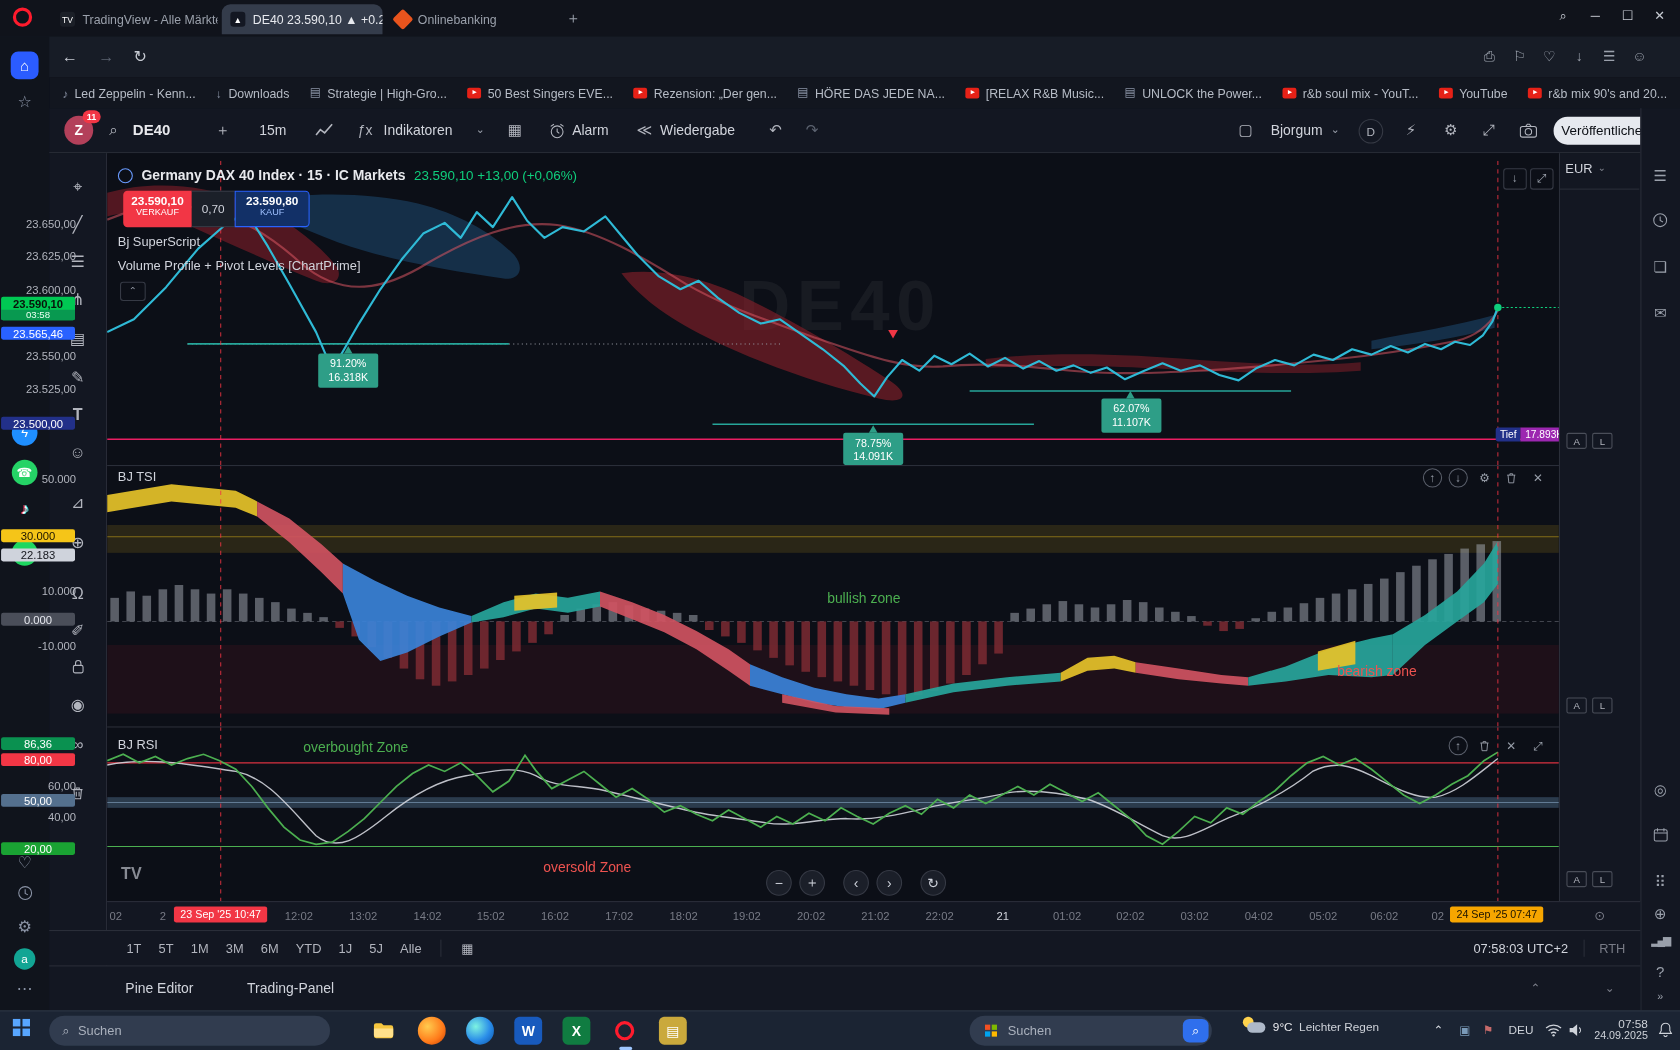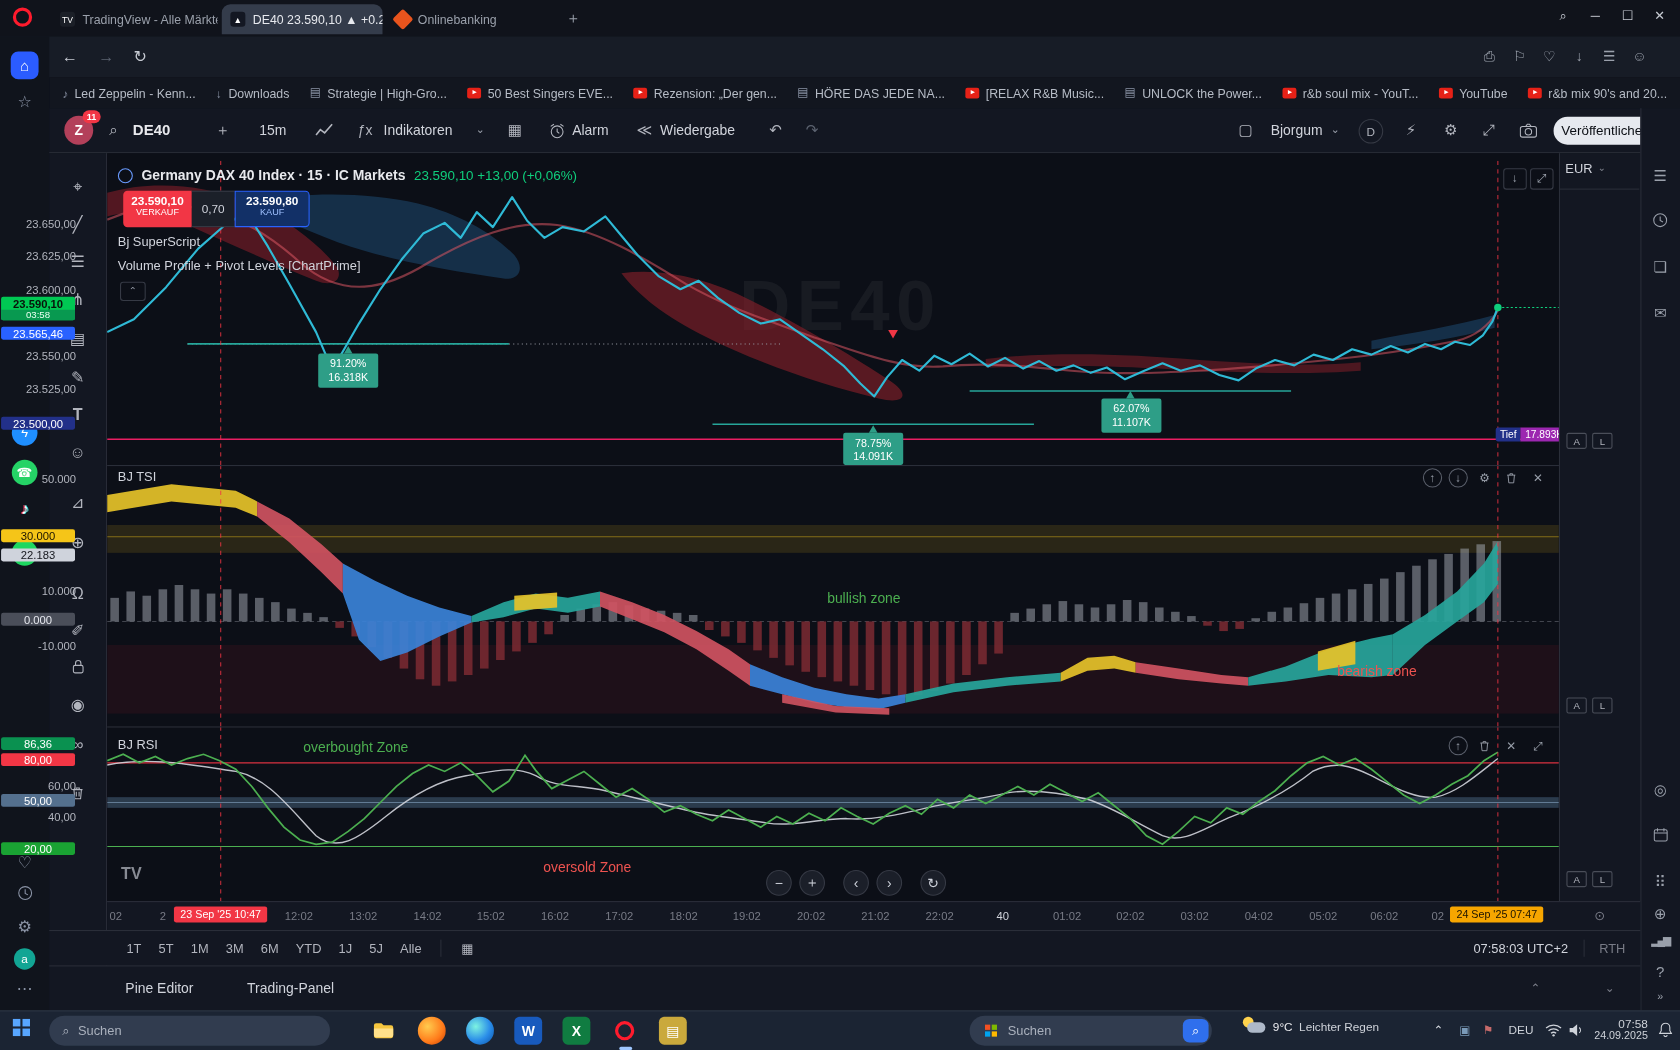--- a/index.html
+++ b/index.html
@@ -566,21 +566,21 @@
   <span class="tx" style="left:339px;">13:02</span>
   <span class="tx" style="left:399px;">14:02</span>
   <span class="tx" style="left:458px;">15:02</span>
   <span class="tx" style="left:518px;">16:02</span>
   <span class="tx" style="left:578px;">17:02</span>
   <span class="tx" style="left:638px;">18:02</span>
   <span class="tx" style="left:697px;">19:02</span>
   <span class="tx" style="left:757px;">20:02</span>
   <span class="tx" style="left:817px;">21:02</span>
   <span class="tx" style="left:877px;">22:02</span>
-  <span class="tx" style="left:936px;color:#d1d4dc;">40</span>
+  <span class="tx" style="left:936px;color:#d1d4dc;">21</span>
   <span class="tx" style="left:996px;">01:02</span>
   <span class="tx" style="left:1055px;">02:02</span>
   <span class="tx" style="left:1115px;">03:02</span>
   <span class="tx" style="left:1175px;">04:02</span>
   <span class="tx" style="left:1235px;">05:02</span>
   <span class="tx" style="left:1292px;">06:02</span>
   <span class="tx" style="left:1342px;">02</span>
   <span class="txbox" style="left:1397px;background:#f7a600;color:#1a1200;">24 Sep '25 07:47</span>
   <span class="ab" style="left:1488px;top:848px;color:#787b86;font-size:12px;">⊙</span>
 

